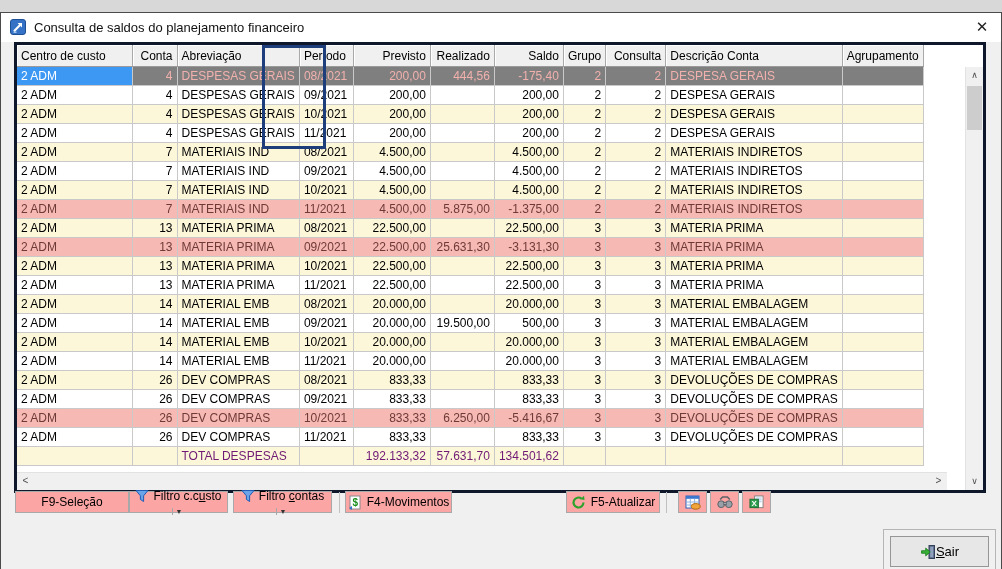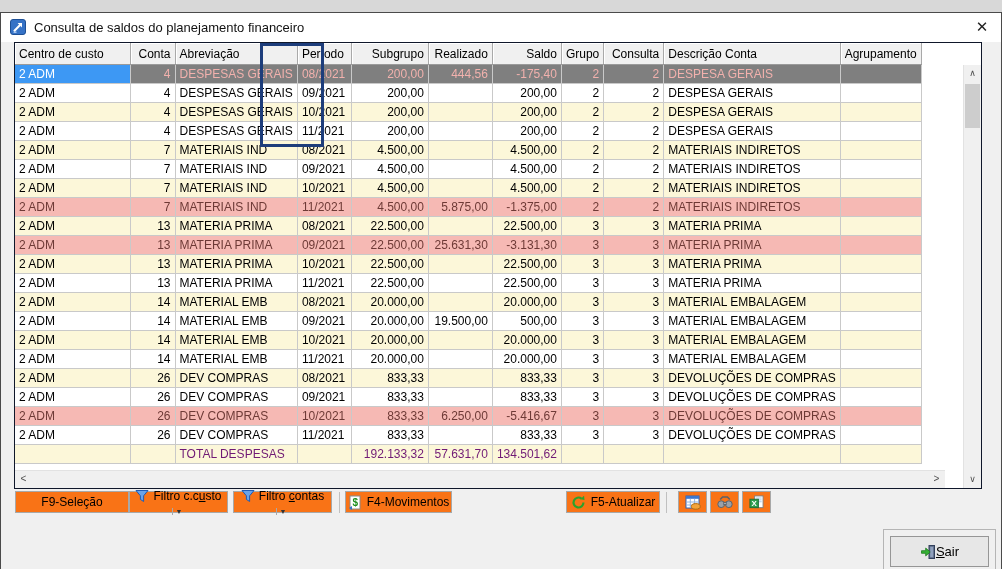--- a/index.html
+++ b/index.html
@@ -3,21 +3,21 @@
 <meta charset="utf-8">
 <style>
   html,body{margin:0;padding:0;background:#d8d8d8;font-family:"Liberation Sans",sans-serif;}
   .window{position:relative;width:1000px;height:567px;border:1px solid #4a4a4a;background:#f0f0f0;overflow:hidden;margin-top:12px;}
   
   .titlebar{position:absolute;left:0;top:0;right:0;height:29px;background:#ffffff;}
   .app-icon{position:absolute;left:9px;top:6px;width:16px;height:16px;}
   .title-text{position:absolute;left:33px;top:0;height:29px;line-height:29px;font-size:13px;color:#111;white-space:nowrap;}
   .close-btn{position:absolute;right:2px;top:1px;width:34px;height:26px;text-align:center;line-height:26px;font-size:15px;color:#222;cursor:pointer;}
   
-  .grid{position:absolute;left:13px;top:29px;width:966px;height:445px;border:1px solid #0f172a;background:#fff;overflow:hidden;}
+  .grid{position:absolute;left:13px;top:29px;width:966px;height:445px;border:3px solid #0f172a;background:#fff;overflow:hidden;}
   table.datagrid{border-collapse:collapse;table-layout:fixed;position:absolute;left:0;top:0;}
   .datagrid th{height:21px;background:#f0f0f0;border-right:1px solid #a9a9a9;border-bottom:1px solid #9a9a9a;
     box-shadow:inset 1px 1px 0 #ffffff;font-weight:normal;font-size:12px;padding:0 4px;white-space:nowrap;overflow:hidden;}
   .datagrid td{height:18px;line-height:18px;font-size:12px;padding:0 4px;border-right:1px solid #c9c9c9;border-bottom:1px solid #c9c9c9;
     white-space:nowrap;overflow:hidden;color:#000;}
   .al-l{text-align:left}.al-r{text-align:right}
   .row-white td{background:#ffffff;}
   .row-yellow td{background:#fcf7d9;}
   .row-pink td{background:#f6b9b4;color:#6e3a36;}
   .row-selected td{background:#7f7f7f;color:#f2b1ad;}
@@ -27,21 +27,21 @@
   
   .vscroll{position:absolute;right:0;top:22px;bottom:0;width:17px;background:#f0f0f0;border-left:1px solid #e2e2e2;}
   .vs-btn{position:absolute;left:0;width:17px;height:17px;text-align:center;font-size:9px;line-height:17px;color:#505050;cursor:pointer;}
   .vs-up{top:0}.vs-down{bottom:0}
   .vs-thumb{position:absolute;left:1px;right:1px;top:19px;height:44px;background:#cdcdcd;cursor:pointer;}
   .hscroll{position:absolute;left:0;bottom:0;height:17px;width:930px;background:#f0f0f0;border-top:1px solid #e2e2e2;}
   .hs-btn{position:absolute;top:0;width:17px;height:17px;text-align:center;font-size:10px;line-height:16px;color:#505050;cursor:pointer;}
   .hs-left{left:0}.hs-right{right:0}
   
   .toolbar{position:absolute;left:13px;top:478px;right:13px;height:24px;}
-  .tbtn{position:absolute;top:0;height:22px;background:#f97316;border:1px solid #a8a8a8;font-size:12px;color:#000;
+  .tbtn{position:absolute;top:0;height:22px;background:#fca5a5;border:1px solid #a8a8a8;font-size:12px;color:#000;
     display:flex;align-items:center;justify-content:center;gap:5px;box-sizing:border-box;cursor:pointer;}
   .tbtn .u{text-decoration:underline;}
   .split{display:flex;padding:0;flex-direction:column;}
   .split .main{flex:1;display:flex;align-items:center;justify-content:center;gap:4px;height:100%;}
   .split .arrow{width:13px;height:100%;border-left:1px solid #a8a8a8;display:flex;align-items:center;justify-content:center;font-size:7px;color:#333;cursor:pointer;}
   .vsep{position:absolute;top:1px;width:1px;height:21px;background:#c0c0c0;}
   .icon-btn{width:29px;}
   
   .exit-panel{position:absolute;left:882px;top:516px;width:113px;height:45px;background:#f0f0f0;border:1px solid #b5b5b5;box-sizing:border-box;}
   .exit-btn{position:absolute;left:6px;top:6px;width:99px;height:31px;background:#e7e7e7;border:1px solid #969696;
@@ -81,21 +81,21 @@
         <col style="width:60px">
           <col style="width:145px">
           <col style="width:81px">
       </colgroup>
       <thead>
         <tr>
           <th class="al-l">Centro de custo</th>
           <th class="al-r">Conta</th>
           <th class="al-l">Abreviação</th>
           <th class="al-l">Período</th>
-          <th class="al-r">Subgrupo</th>
+          <th class="al-r">Previsto</th>
           <th class="al-r">Realizado</th>
           <th class="al-r">Saldo</th>
           <th class="al-r">Grupo</th>
           <th class="al-r">Consulta</th>
           <th class="al-l">Descrição Conta</th>
           <th class="al-l">Agrupamento</th>
         </tr>
       </thead>
       <tbody id="grid-body">
           <tr class="row-selected">

